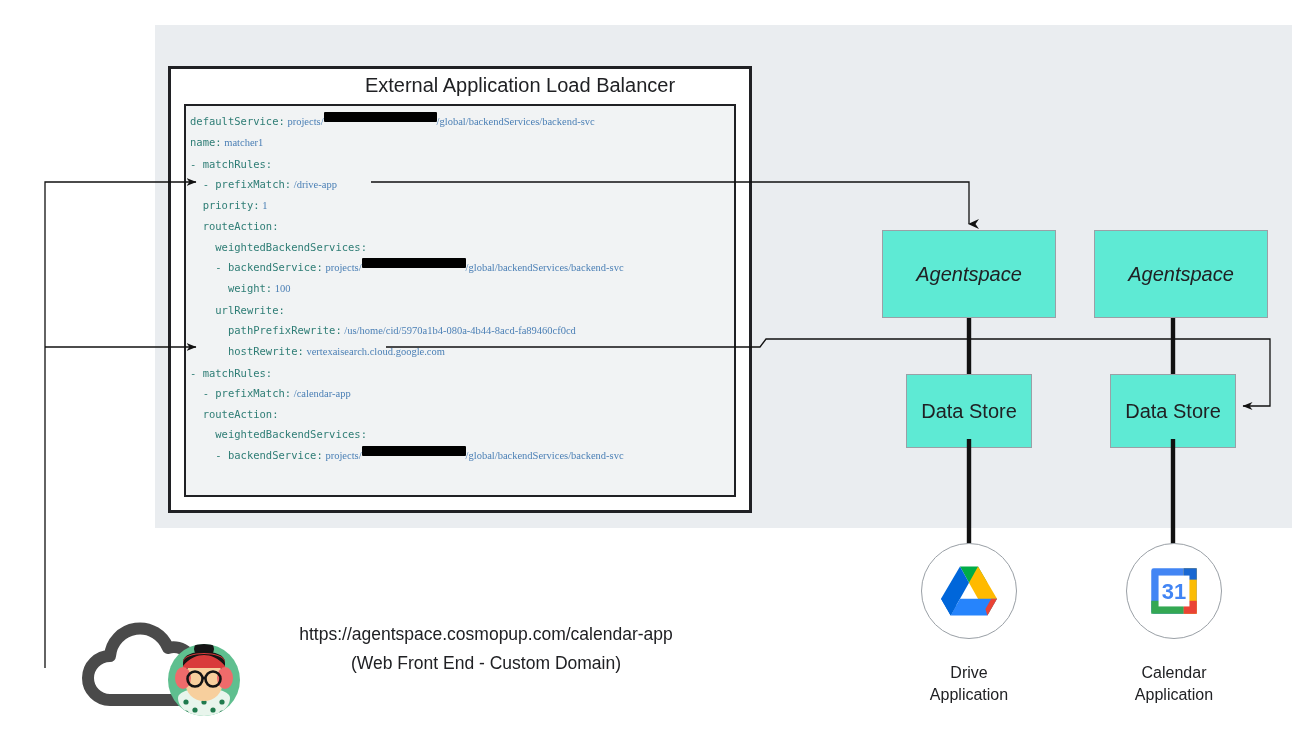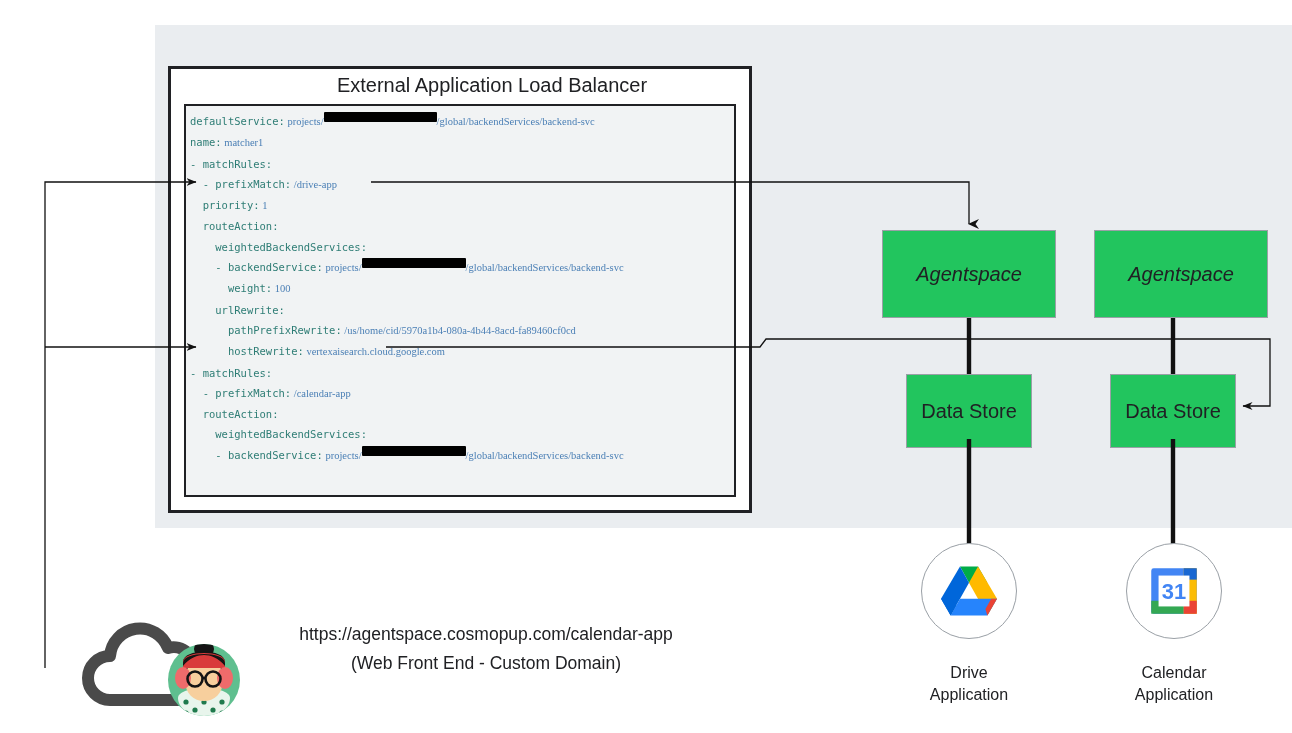--- a/index.html
+++ b/index.html
@@ -20,21 +20,21 @@
     font-size:19px;color:#3c4043;letter-spacing:.1px;white-space:nowrap;margin-top:39px;
   }
 
   
   .lb-box{
     position:absolute;left:168px;top:66px;width:584px;height:447px;
     background:#ffffff;border:3px solid #202124;box-sizing:border-box;
   }
   .lb-title{
     position:absolute;left:168px;top:74px;width:648px;
-    text-align:center;font-size:20px;color:#202124;white-space:nowrap;
+    text-align:center;font-size:20px;color:#202124;white-space:nowrap;padding-left:28px;
   }
 
   
   .code-box{
     position:absolute;left:184px;top:104px;width:552px;height:393px;
     background:#f1f3f4;border:2px solid #202124;box-sizing:border-box;
     padding:5px 0 0 4px;overflow:hidden;
   }
   .code-line{
     font-family:"DejaVu Sans Mono","Liberation Mono",monospace;
@@ -44,21 +44,21 @@
   .v{color:#4a7fb5;font-family:Liberation Serif, serif;}
   .redact{
     display:inline-block;background:#000;color:transparent;
     height:10px;vertical-align:-1px;border-radius:1px;
   }
   .r1{width:113px;}
   .r2{width:104px;}
 
   
   .node{
-    position:absolute;background:#22c55e;border:1.6px solid #9aa0a6;
+    position:absolute;background:#5eead4;border:1.6px solid #9aa0a6;
     box-sizing:border-box;display:flex;align-items:center;justify-content:center;
     color:#202124;
   }
   .agentspace{width:174px;height:88px;font-size:20px;font-style:italic;}
   .as1{left:882px;top:230px;}
   .as2{left:1094px;top:230px;}
   .datastore{width:126px;height:74px;font-size:20px;}
   .ds1{left:906px;top:374px;}
   .ds2{left:1110px;top:374px;}
 

